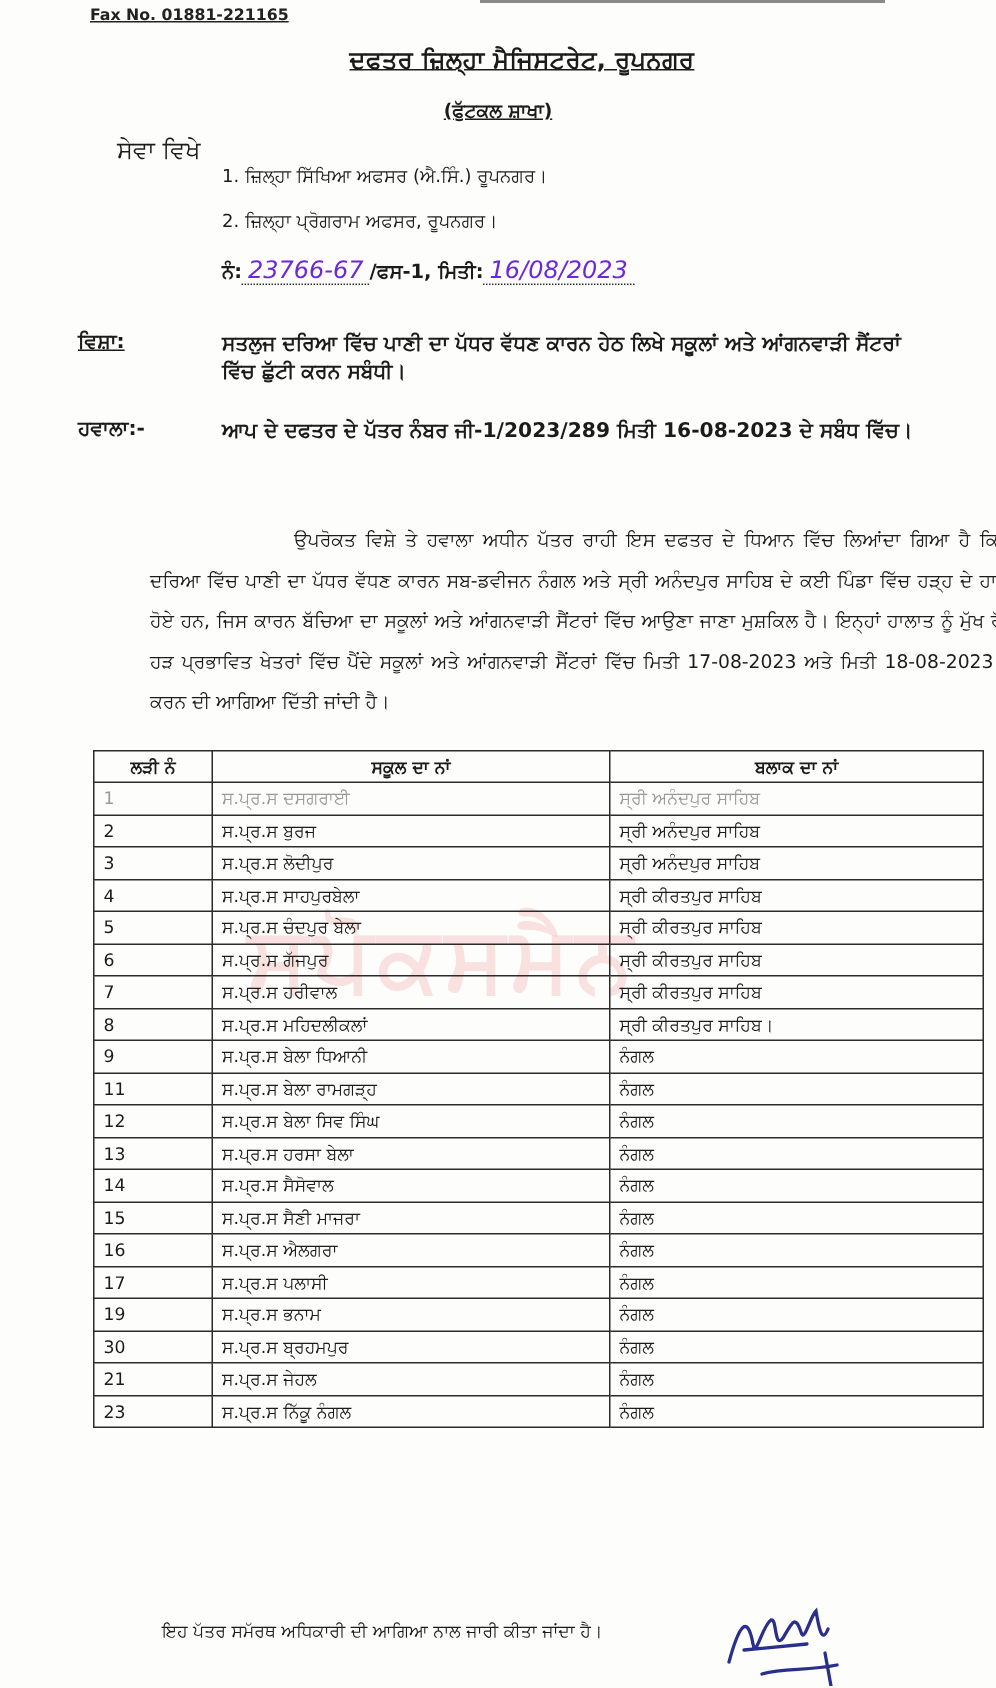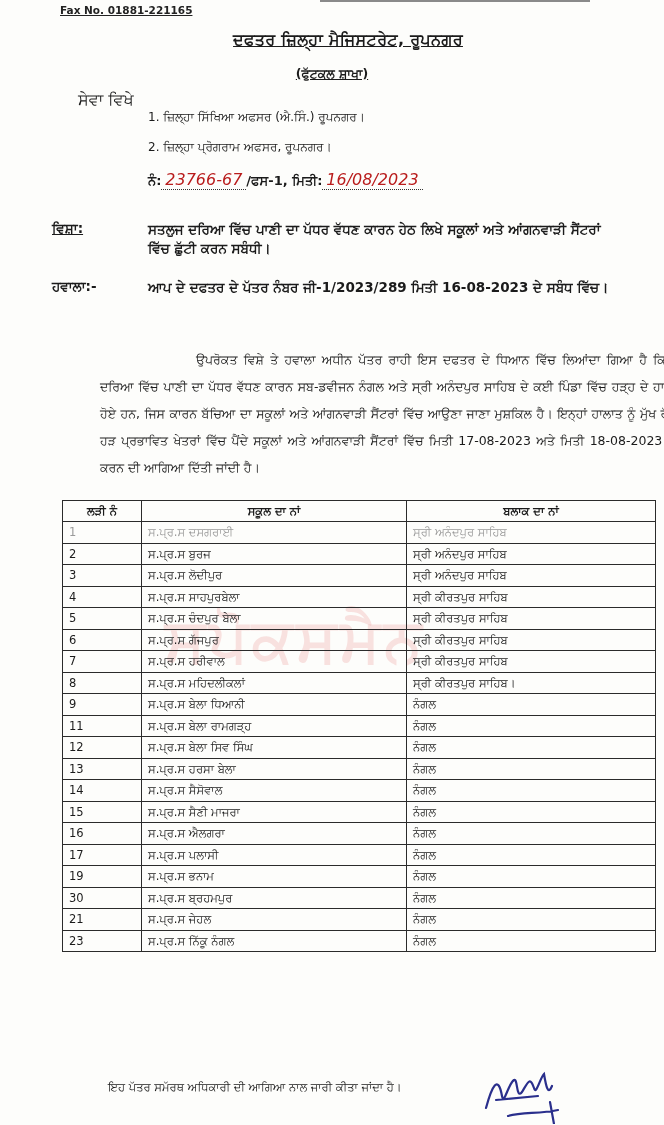--- a/index.html
+++ b/index.html
@@ -9,21 +9,21 @@
     font-family:"DejaVu Sans", sans-serif;
     color:#1b1b1b;
   }
   .topline { position:absolute; left:320px; top:0; width:270px; height:2px; background:#8a8a8a; }
   .fax { position:absolute; left:60px; top:4px; font-size:10.5px; font-weight:bold; text-decoration:underline; color:#222; }
   .title { position:absolute; left:0; width:664px; top:30px; text-align:center; font-size:16px; font-weight:bold; text-decoration:underline; letter-spacing:0.3px;padding-left:16px; }
   .subtitle { position:absolute; left:0; width:664px; top:66px; text-align:center; font-size:12.5px; font-weight:bold; text-decoration:underline; }
   .sewa { position:absolute; left:52px; top:90px; font-size:16px;margin-left:26px; }
   .addr { position:absolute; left:148px; font-size:12px; }
   .refline { position:absolute; left:148px; top:170px; font-size:13px; font-weight:bold; }
-  .refline .hand { font-family:"DejaVu Sans", sans-serif; font-weight:normal; font-style:italic; color:#b91c1c; font-size:16px; border-bottom:1px dotted #333; padding:0 4px; }
+  .refline .hand { font-family:"DejaVu Sans", sans-serif; font-weight:normal; font-style:italic; color:#6d28d9; font-size:16px; border-bottom:1px dotted #333; padding:0 4px; }
   .label { position:absolute; left:52px; font-size:13.5px; font-weight:bold; }
   .label.u { text-decoration:underline; }
   .block { position:absolute; left:148px; width:470px; font-size:13.5px; font-weight:bold; line-height:19px; }
   .para { position:absolute; left:52px; width:605px; top:346px; font-size:12.5px; line-height:27px; text-align:justify; text-indent:96px;margin-left:48px; }
   .watermark { position:absolute; left:165px; top:605px; font-size:60px; font-weight:bold; color:rgba(215,40,40,0.13); letter-spacing:4px; white-space:nowrap; pointer-events:none; }
   table { position:absolute; left:62px; top:500px; width:594px; border-collapse:collapse; font-size:11.5px; }
   th, td { border:1px solid #2b2b2b; padding:0 6px; height:20.5px; text-align:left; }
   th { font-weight:bold; text-align:center; height:20px; }
   td.n { width:66px; }
   td.s { width:252px; }

